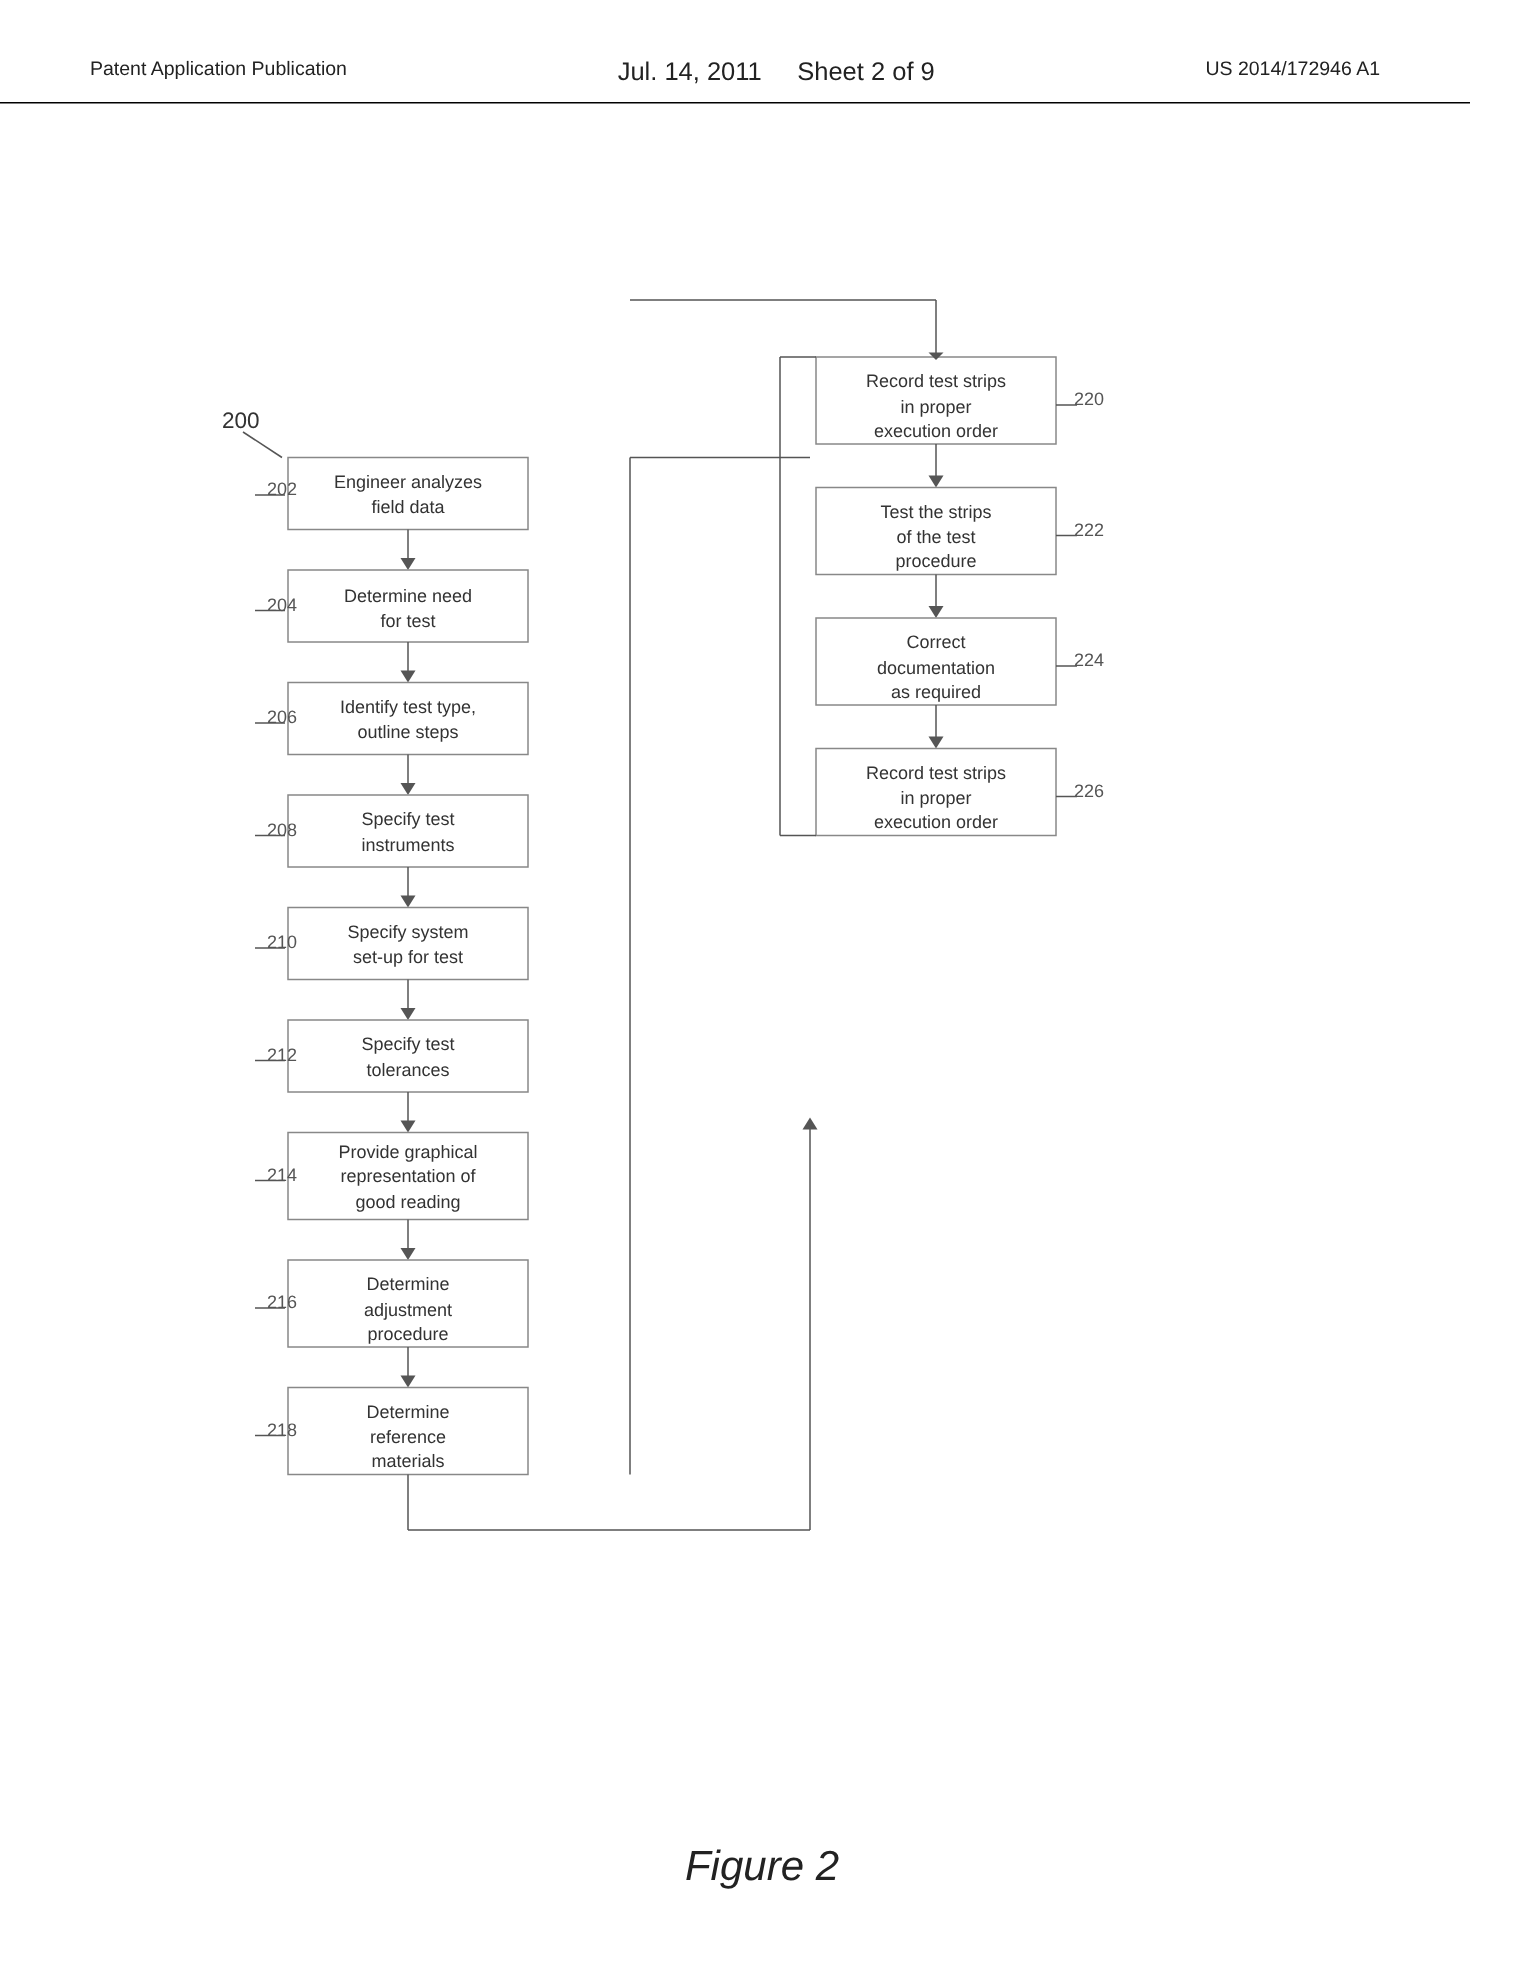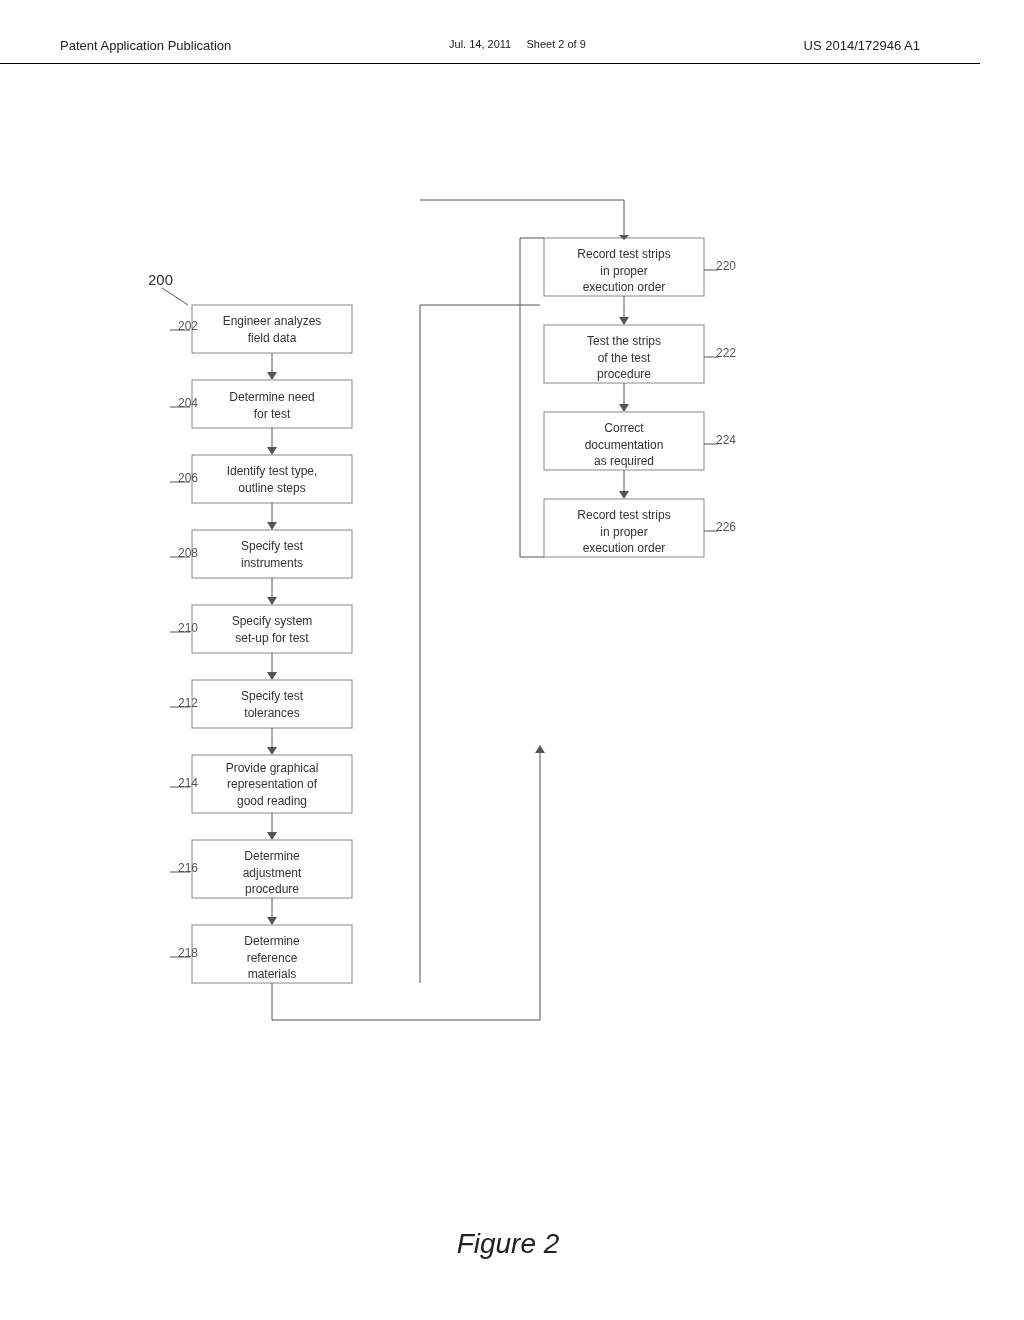--- a/index.html
+++ b/index.html
@@ -26,21 +26,21 @@
       justify-content: space-between;
       align-items: flex-start;
       padding: 38px 60px 10px 60px;
       border-bottom: 1px solid #000;
     }
     .header-left {
       font-size: 13px;
       font-weight: normal;
     }
     .header-center {
-      font-size: 11px;
+      font-size: 17px;
       text-align: left;
     }
     .header-right {
       font-size: 13px;
       font-weight: normal;
     }
 
     
     .figure-caption {
       position: absolute;

